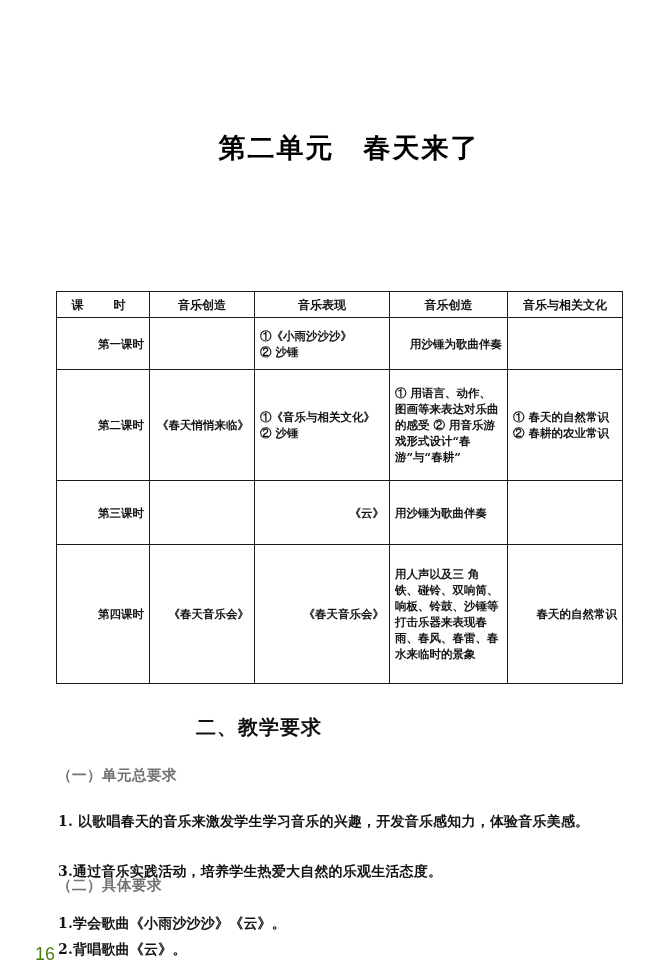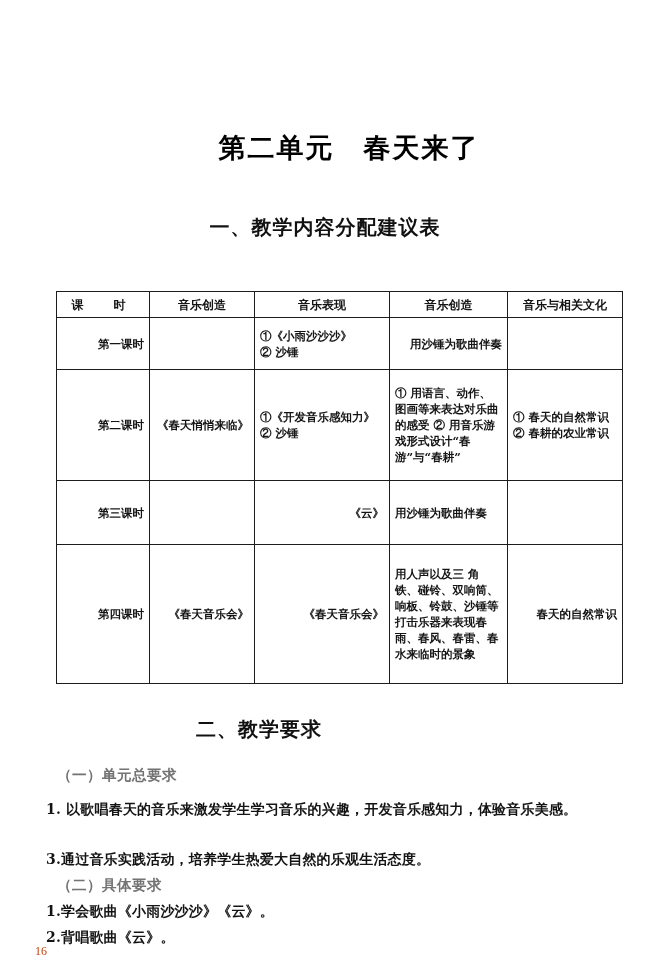--- a/index.html
+++ b/index.html
@@ -57,21 +57,21 @@
     position: absolute;
     top: 714px;
     left: 0;
     width: 518px;
     text-align: center;
     font-size: 20px;
     font-weight: bold;
     letter-spacing: 1px;
     line-height: 30px;
     color: #111;
-    font-family: Liberation Serif, serif;
+    font-family: Liberation Mono, monospace;
   }
 
   
   .table-wrap {
     position: absolute;
     top: 291px;
     left: 42px;
     width: 566px;
   }
   table.content-table {
@@ -133,51 +133,50 @@
     letter-spacing: 0.5px;
     font-family: "DejaVu Sans", "Liberation Sans", sans-serif;
     margin: 0;
     padding-left: 12px;
   }
   .body-line {
     font-size: 14px;
     color: #141414;
     font-family: "DejaVu Serif", "Liberation Serif", serif;
     font-weight: bold;
-    margin: 1px;
+    margin: 13px;
     letter-spacing: 0.2px;
     white-space: nowrap;
     text-align: right;
   }
   .bl-1 { position: absolute; top: 800px; left: 45px; }
   .bl-2 { position: absolute; top: 825px; left: 45px; }
   .bl-3 { position: absolute; top: 850px; left: 45px; }
   .sh-1 { position: absolute; top: 766px; left: 45px; }
   .sh-2 { position: absolute; top: 876px; left: 45px; }
   .bl-4 { position: absolute; top: 902px; left: 45px; }
   .bl-5 { position: absolute; top: 928px; left: 45px; }
 
   
   .page-number {
     position: absolute;
     left: 35px;
     top: 944px;
-    font-size: 12px;
-    color: #c2410c;
-    font-family: Liberation Serif, serif;
+    font-size: 18px;
+    color: #4d7c0f;
+    font-family: Liberation Sans, sans-serif;
   }
 </style>
 </head>
 <body>
 
 <div class="page">
 
   <div class="unit-title">第二单元　春天来了</div>
 
-  <div class="section-title-1">一、教学内容分配建议表</div>
 
   <div class="table-wrap">
     <table class="content-table">
       <colgroup>
         <col class="col-1">
           <col class="col-2">
           <col class="col-3">
           <col class="col-4">
           <col class="col-5">
       </colgroup>
@@ -195,21 +194,21 @@
           <td class="cell-center">第一课时</td>
           <td class="cell-center"></td>
           <td class="cell-left multiline">①《小雨沙沙沙》
 ② 沙锤</td>
           <td class="cell-center">用沙锤为歌曲伴奏</td>
           <td class="cell-center"></td>
         </tr>
         <tr class="r2">
           <td class="cell-center">第二课时</td>
           <td class="cell-center">《春天悄悄来临》</td>
-          <td class="cell-left multiline">①《开发音乐感知力》
+          <td class="cell-left multiline">①《音乐与相关文化》
 ② 沙锤</td>
           <td class="cell-left cell-top">① 用语言、动作、图画等来表达对乐曲的感受 ② 用音乐游戏形式设计“春游”与“春耕”</td>
           <td class="cell-left cell-top multiline">① 春天的自然常识
 ② 春耕的农业常识</td>
         </tr>
         <tr class="r3">
           <td class="cell-center">第三课时</td>
           <td class="cell-center"></td>
           <td class="cell-center">《云》</td>
           <td class="cell-left">用沙锤为歌曲伴奏</td>

